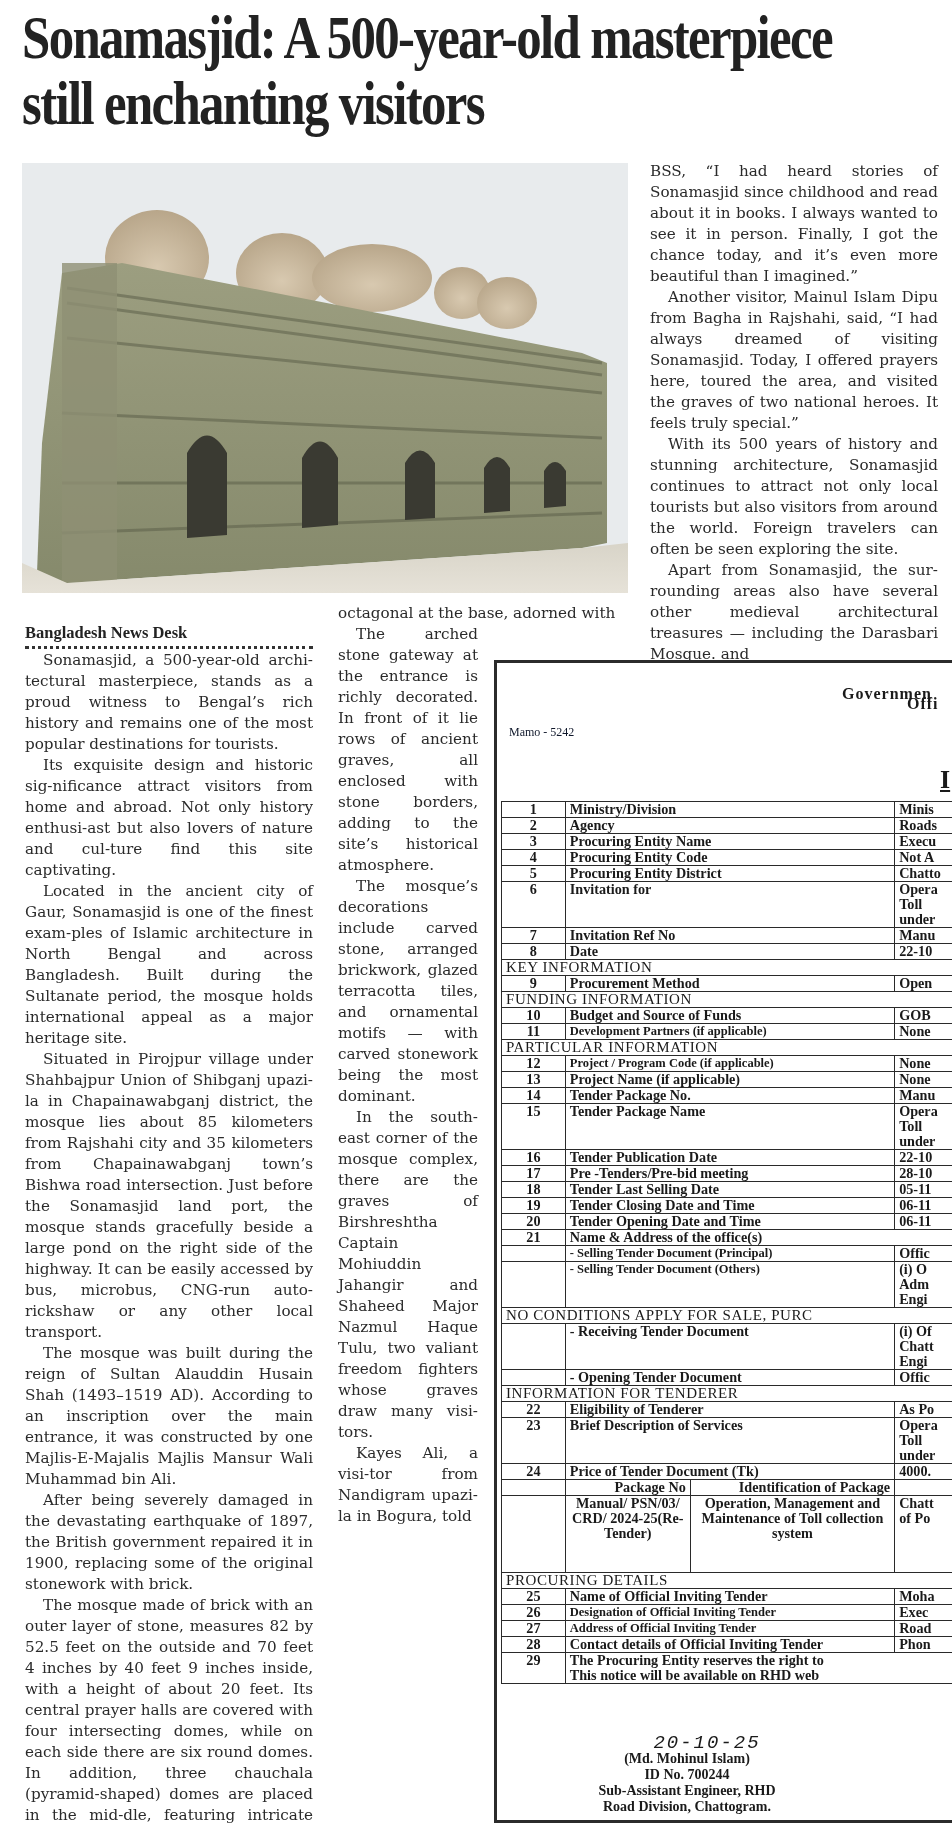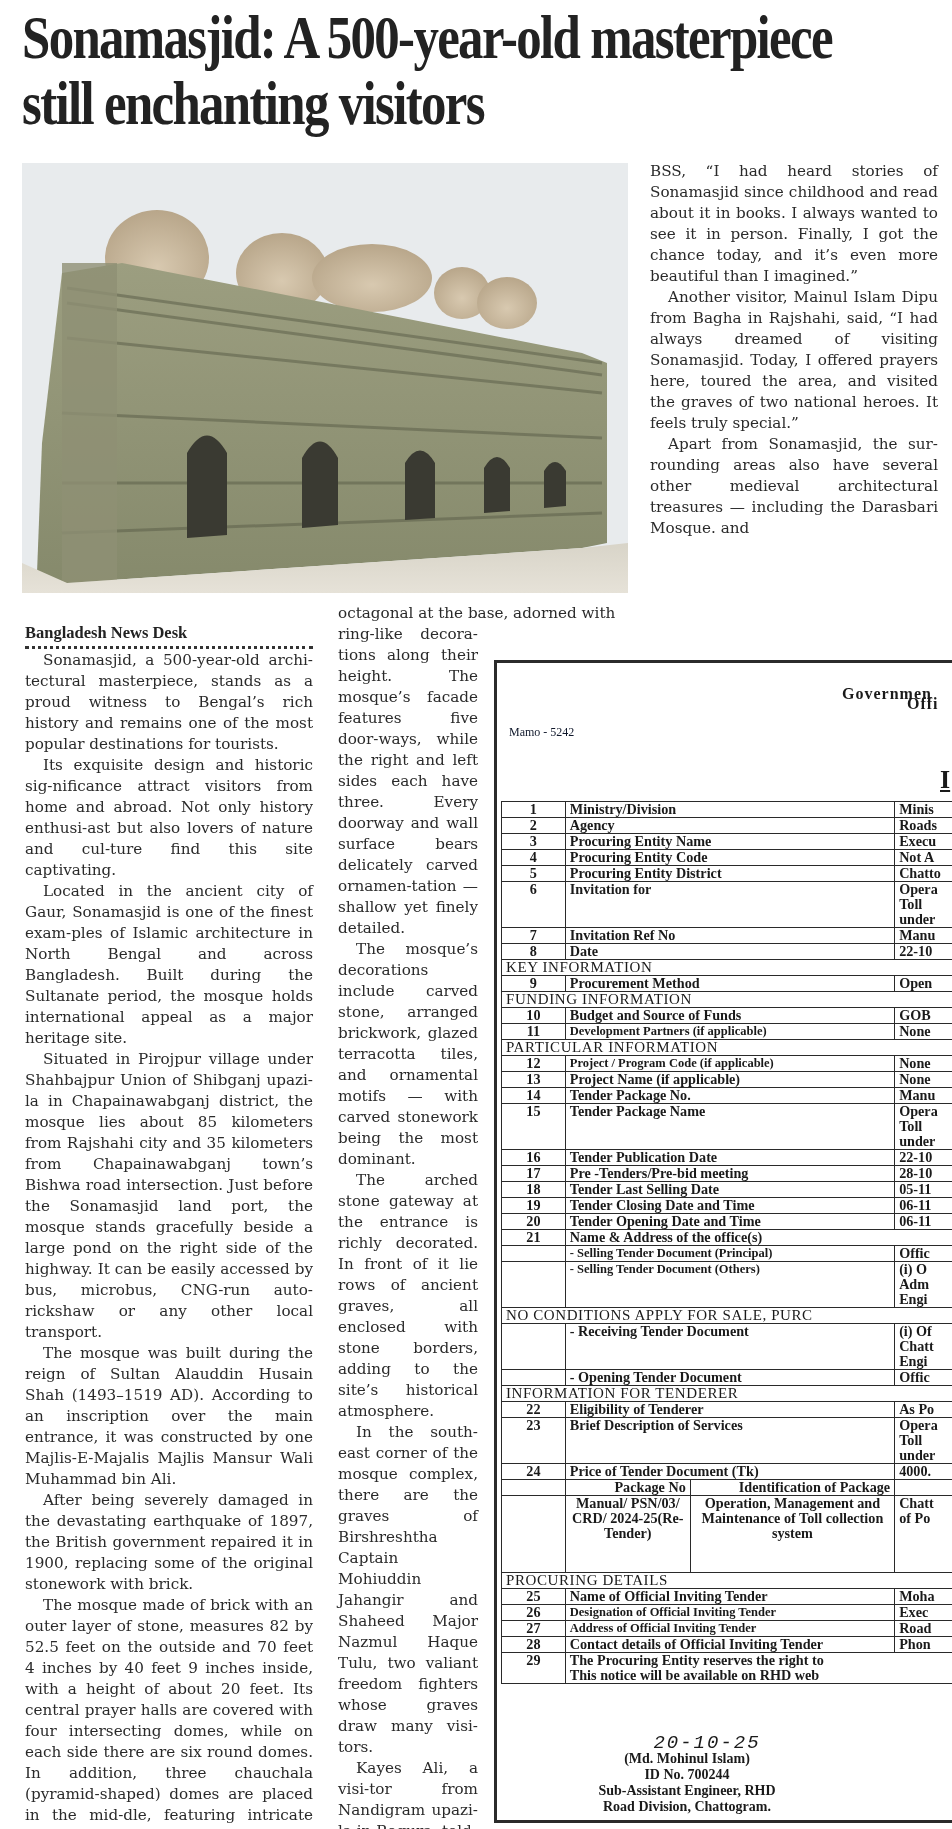--- a/index.html
+++ b/index.html
@@ -126,30 +126,30 @@
   <p>The mosque was built during the reign of Sultan Alauddin Husain Shah (1493–1519 AD). According to an inscription over the main entrance, it was constructed by one Majlis-E-Majalis Majlis Mansur Wali Muhammad bin Ali.</p>
   <p>After being severely damaged in the devastating earthquake of 1897, the British government repaired it in 1900, replacing some of the original stonework with brick.</p>
   <p>The mosque made of brick with an outer layer of stone, measures 82 by 52.5 feet on the outside and 70 feet 4 inches by 40 feet 9 inches inside, with a height of about 20 feet. Its central prayer halls are covered with four intersecting domes, while on each side there are six round domes. In addition, three chauchala (pyramid-shaped) domes are placed in the mid-dle, featuring intricate rose-like carv-ings on their inner sides.</p>
 
 </div>
 
 <div class="col col-mid-top">
   <p class="noindent">octagonal at the base, adorned with</p>
 </div>
 <div class="col col-mid">
-  <p class="noindent">ring-like decora-tions along their height. The mosque’s facade features five door-ways, while the right and left sides each have three. Every doorway and wall surface bears delicately carved ornamen-tation — shallow yet finely detailed.</p>
+  <p>The arched stone gateway at the entrance is richly decorated. In front of it lie rows of ancient graves, all enclosed with stone borders, adding to the site’s historical atmosphere.</p>
   <p>The mosque’s decorations include carved stone, arranged brickwork, glazed terracotta tiles, and ornamental motifs — with carved stonework being the most dominant.</p>
-  <p>The arched stone gateway at the entrance is richly decorated. In front of it lie rows of ancient graves, all enclosed with stone borders, adding to the site’s historical atmosphere.</p>
   <p>In the south-east corner of the mosque complex, there are the graves of Birshreshtha Captain Mohiuddin Jahangir and Shaheed Major Nazmul Haque Tulu, two valiant freedom fighters whose graves draw many visi-tors.</p>
   <p>Kayes Ali, a visi-tor from Nandigram upazi-la in Bogura, told</p>
 </div>
 
 <div class="col col-right">
   <p class="noindent">BSS, “I had heard stories of Sonamasjid since childhood and read about it in books. I always wanted to see it in person. Finally, I got the chance today, and it’s even more beautiful than I imagined.”</p>
   <p>Another visitor, Mainul Islam Dipu from Bagha in Rajshahi, said, “I had always dreamed of visiting Sonamasjid. Today, I offered prayers here, toured the area, and visited the graves of two national heroes. It feels truly special.”</p>
+  <p>With its 500 years of history and stunning architecture, Sonamasjid continues to attract not only local tourists but also visitors from around the world. Foreign travelers can often be seen exploring the site.</p>
   <p>Apart from Sonamasjid, the sur-rounding areas also have several other medieval architectural treasures — including the Darasbari Mosque. and</p>
 </div>
 
 <div class="notice">
   <div class="gov">Governmen</div>
   <div class="off">Offi</div>
   <div class="memo">Mamo - 5242</div>
   <div class="big-i">I</div>
 
   <table class="ntable">

